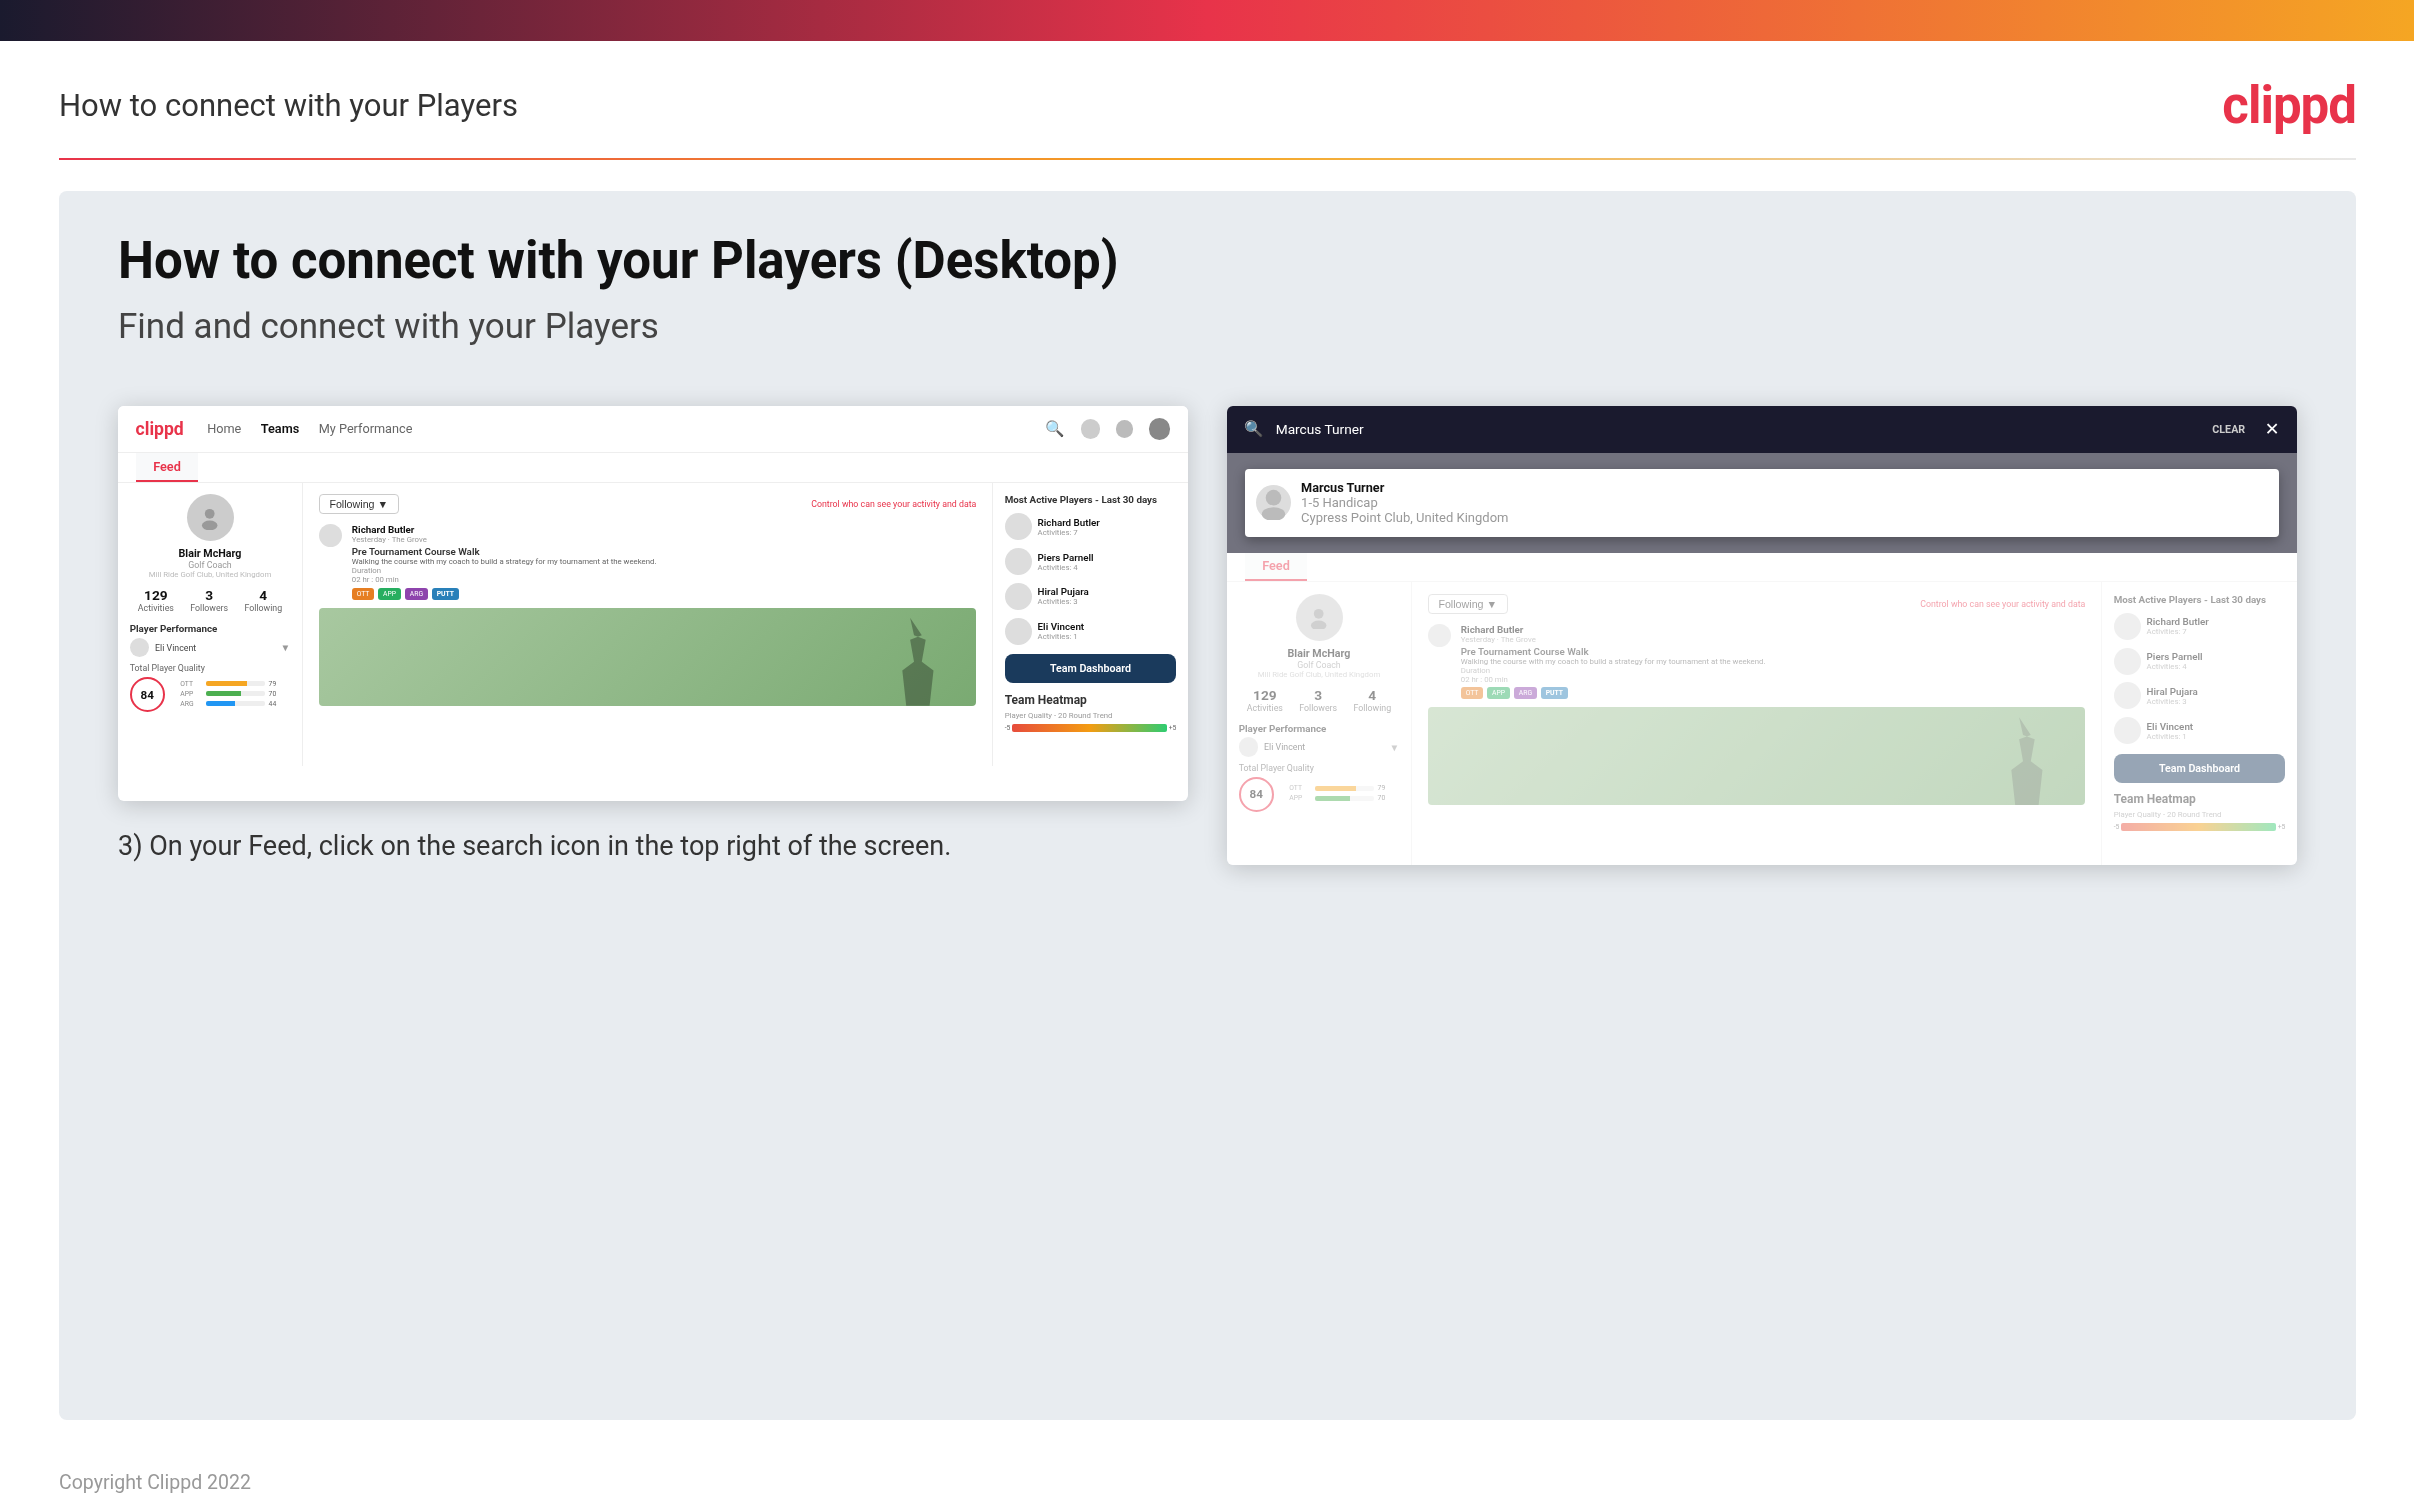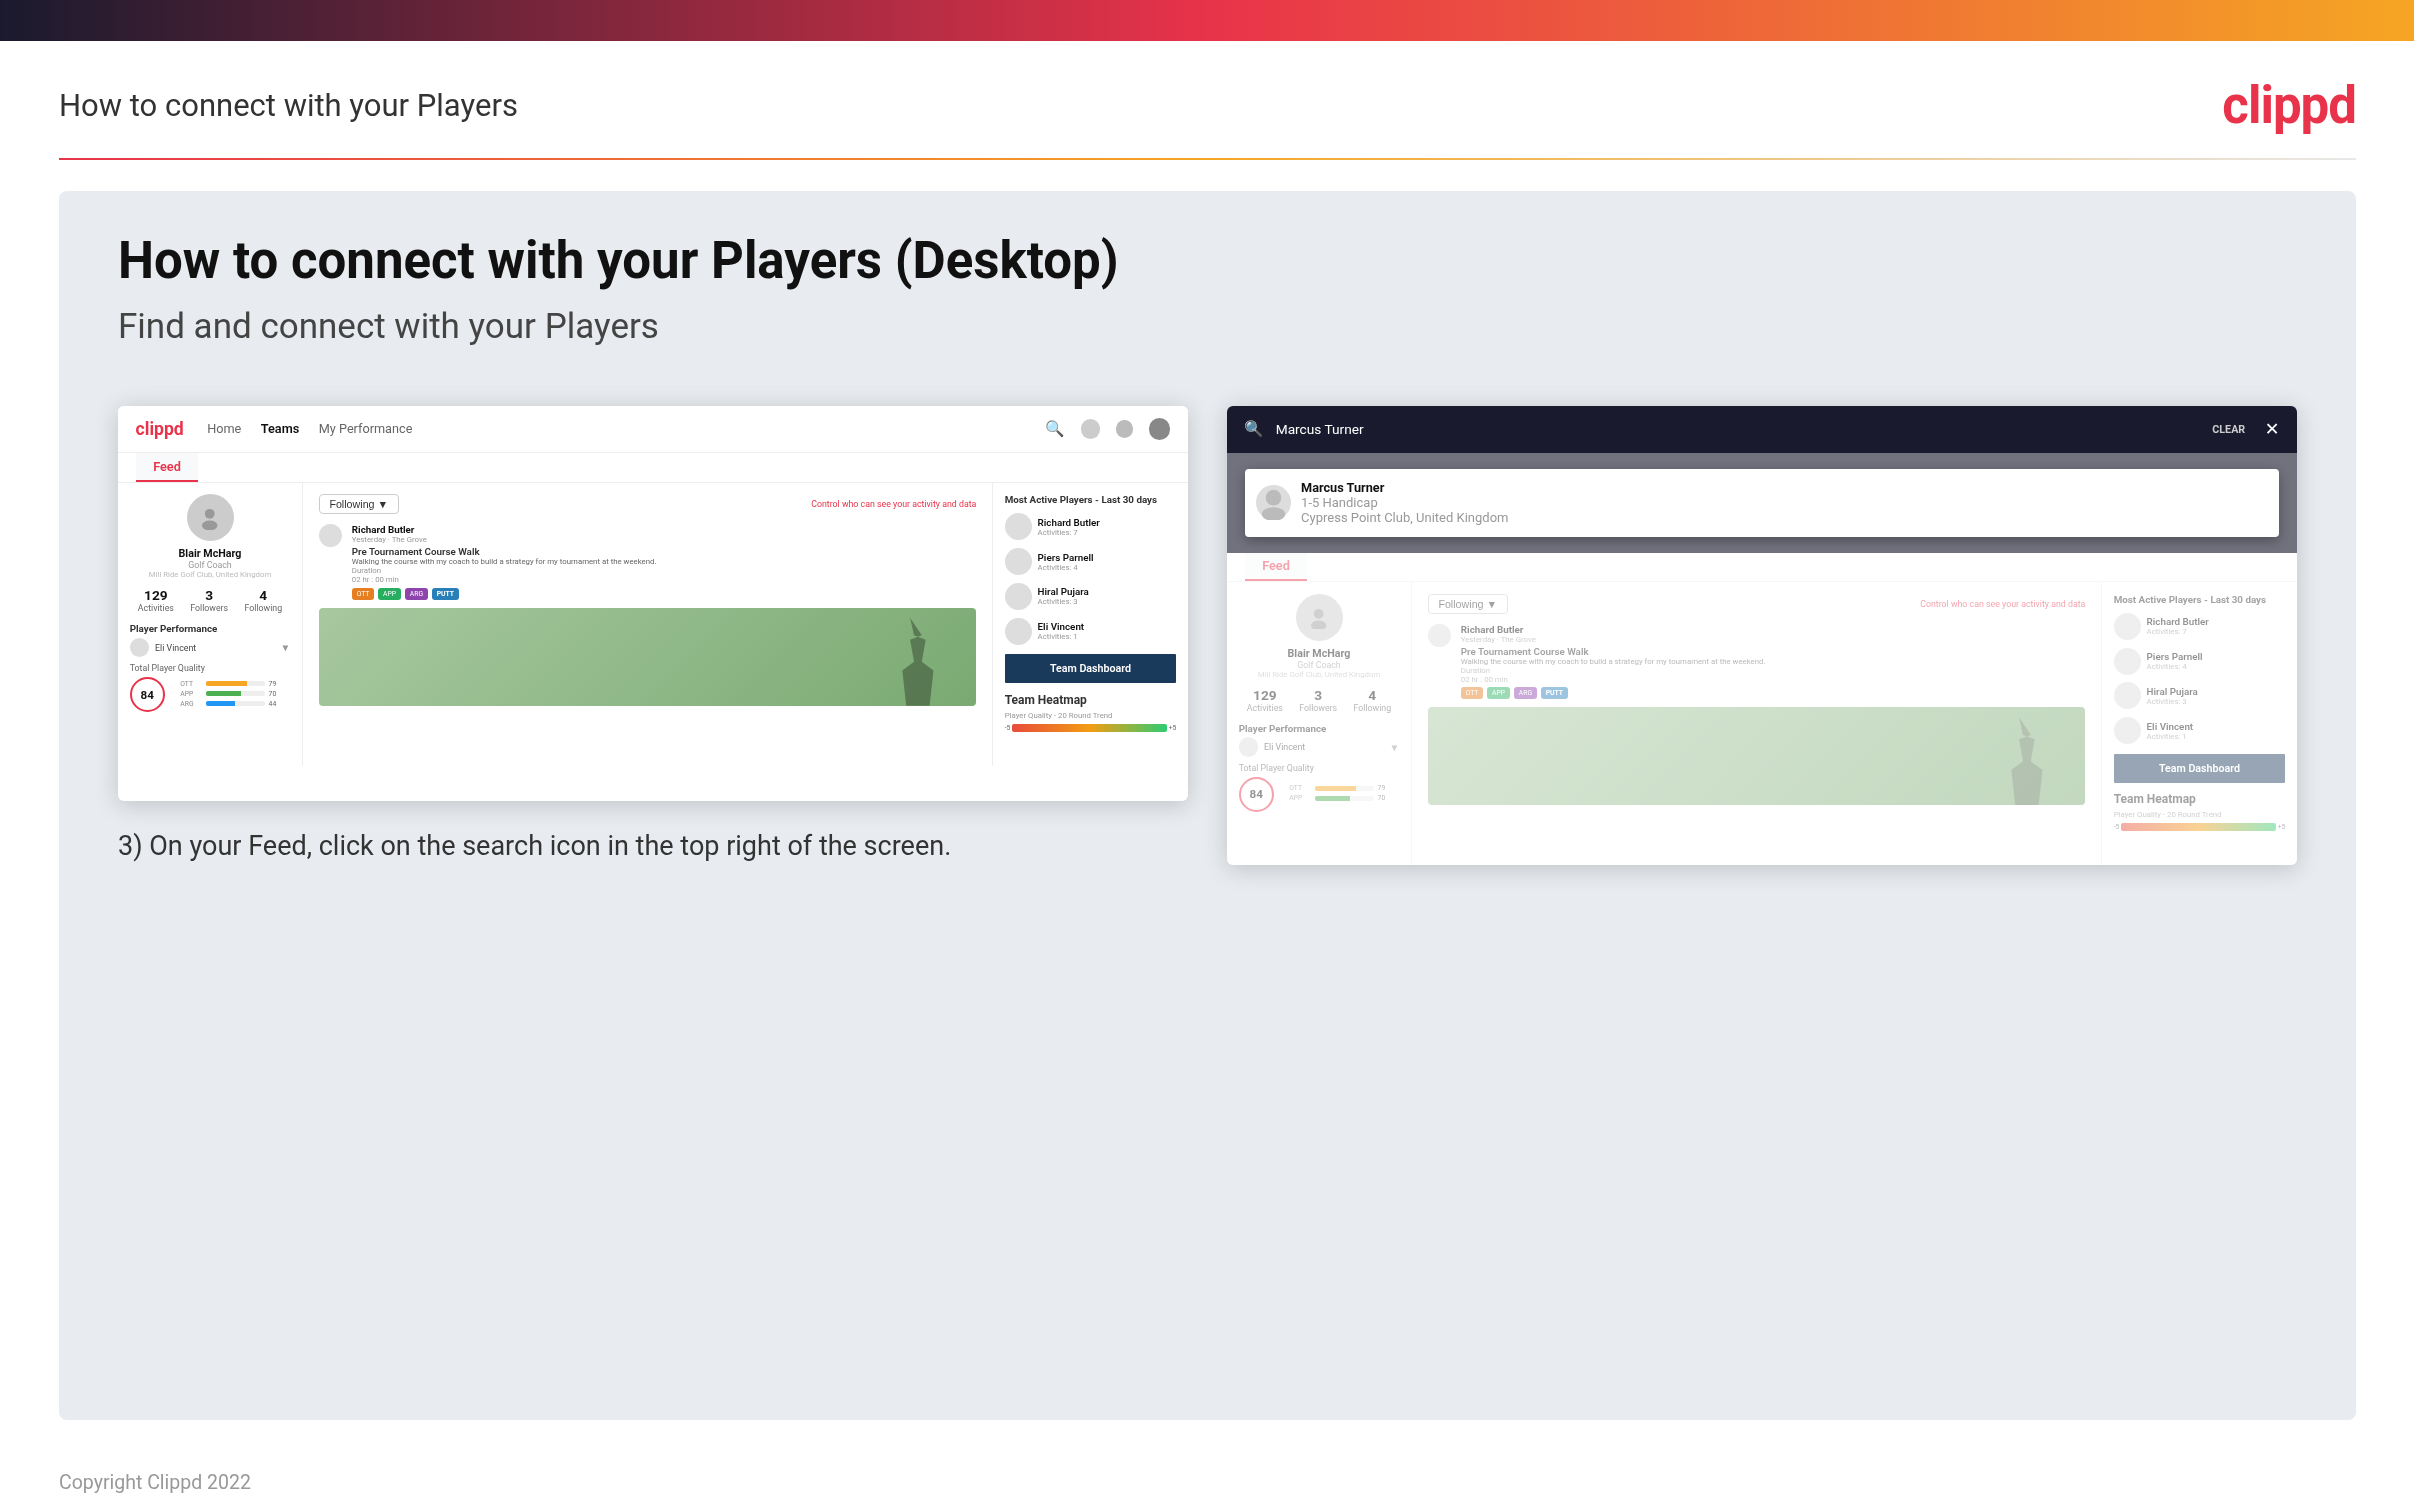--- a/index.html
+++ b/index.html
@@ -441,21 +441,21 @@
       color: #999;
     }
 
     .team-dashboard-btn {
       background: #1a3a5c;
       color: #fff;
       font-size: 10.7px;
       font-weight: 600;
       padding: 7.8px 0;
       text-align: center;
-      border-radius: 1px;
+      border-radius: 8px;
       margin: 9.8px 0;
     }
 
     .team-heatmap-title {
       font-size: 12px;
       font-weight: 700;
       color: #333;
       margin-bottom: 3.9px;
     }
 

